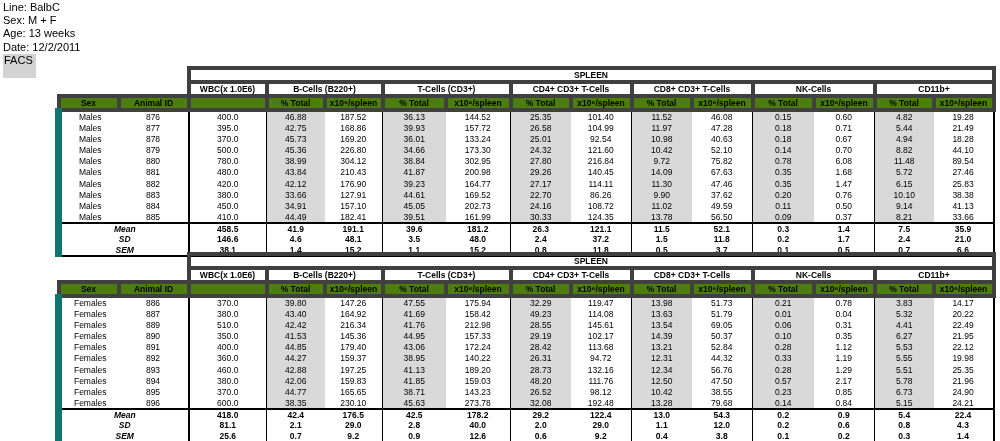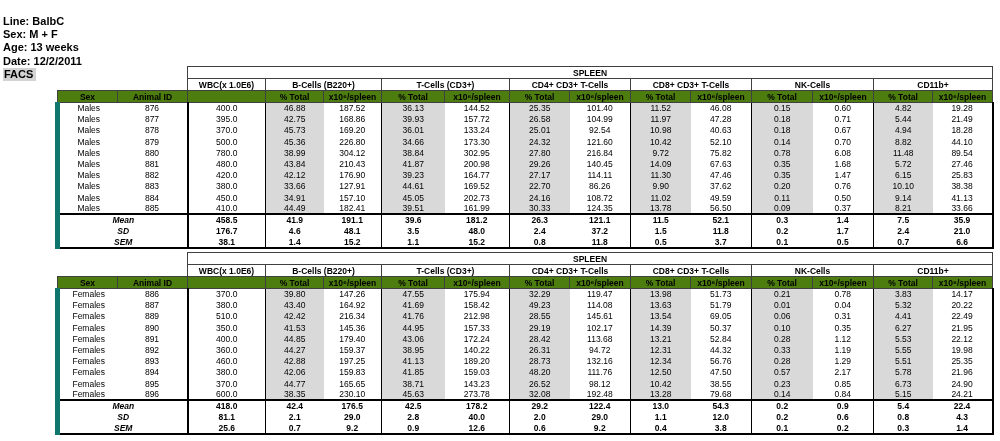--- a/index.html
+++ b/index.html
@@ -1,38 +1,38 @@
 <!DOCTYPE html>
 <html><head>
 <meta charset="utf-8">
 <style>
   html,body{margin:0;padding:0;}
   body{
     width:1000px;height:441px;background:#ffffff;position:relative;overflow:hidden;
     font-family:"Liberation Sans","DejaVu Sans",sans-serif;color:#000;
   }
-  .info{position:absolute;left:3px;top:15px;font-size:11px;font-weight:bold;line-height:13.2px;}
-  .facs{background:#d3d3d3;padding:0 3px 0 1px;display:inline-block;}
+  .info{position:absolute;left:3px;top:1px;font-size:11px;font-weight:normal;line-height:13.2px;}
+  .facs{background:#d3d3d3;padding:0 3px 11px 1px;display:inline-block;}
   .tbl{
     position:absolute;left:55px;border-collapse:collapse;table-layout:fixed;width:937px;
     font-family:"Liberation Sans","DejaVu Sans",sans-serif;font-size:8.5px;
   }
   .tbl-males{top:66px;}
   .tbl-females{top:252px;}
   .tbl tr{height:11.2px;}
   .tbl tr.hrow{height:12px;}
   .tbl td{padding:0;text-align:center;vertical-align:middle;white-space:nowrap;overflow:hidden;line-height:10px;}
-  td.b{border:1px solid #404040;}
+  td.b{border:4px solid #404040;}
   td.sp{border:none;background:transparent;}
   .hd{font-weight:bold;}
   .sub{background:#4d7c0f;}
   .gray{background:#d9d9d9;}
   .br1{border-right:1px solid #000;}
   .br2{border-right:2px solid #000;}
-  .bl2{border-left:5px solid #0f766e;}
+  .bl2{border-left:7px solid #0f766e;}
   .bt2{border-top:2px solid #000;}
   .bb2{border-bottom:2px solid #000;}
   .sum{font-weight:bold;}
   .sumlbl{font-weight:bold;font-style:italic;}
 </style>
 </head>
 <body>
 
 <div class="info">
   <div>Line: BalbC</div>
@@ -273,21 +273,21 @@
         <td class="sum bt2 br1">121.1</td>
         <td class="sum bt2">11.5</td>
         <td class="sum bt2 br1">52.1</td>
         <td class="sum bt2">0.3</td>
         <td class="sum bt2 br1">1.4</td>
         <td class="sum bt2">7.5</td>
         <td class="sum bt2 br2">35.9</td>
       </tr>
       <tr>
         <td colspan="2" class="bl2 br2 sumlbl">SD</td>
-        <td class="sum br1">176.7</td>
+        <td class="sum br1">146.6</td>
         <td class="sum">4.6</td>
         <td class="sum br1">48.1</td>
         <td class="sum">3.5</td>
         <td class="sum br1">48.0</td>
         <td class="sum">2.4</td>
         <td class="sum br1">37.2</td>
         <td class="sum">1.5</td>
         <td class="sum br1">11.8</td>
         <td class="sum">0.2</td>
         <td class="sum br1">1.7</td>

